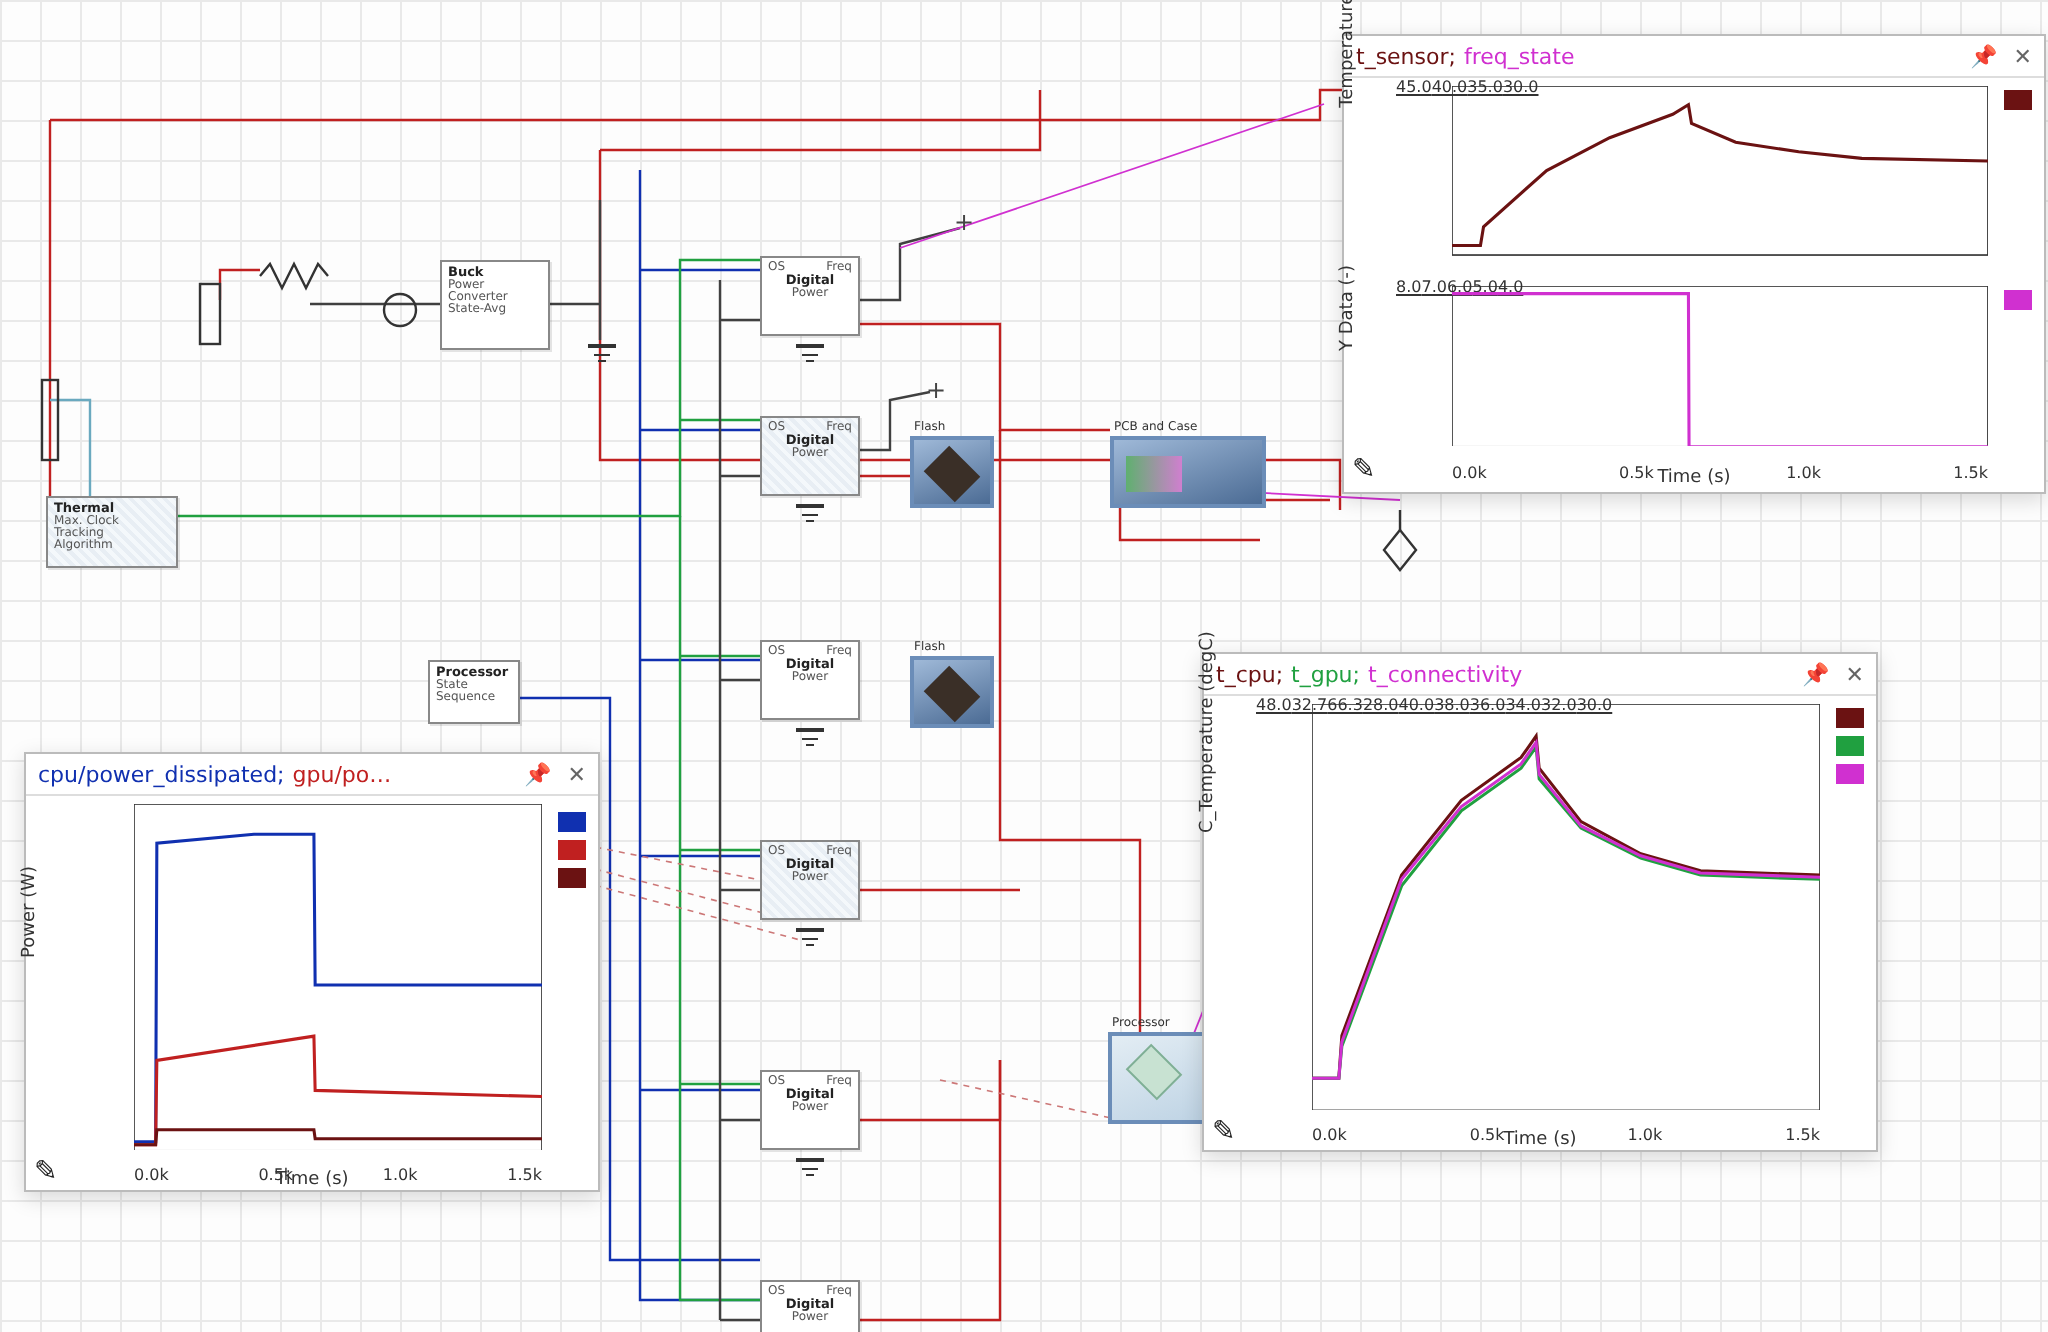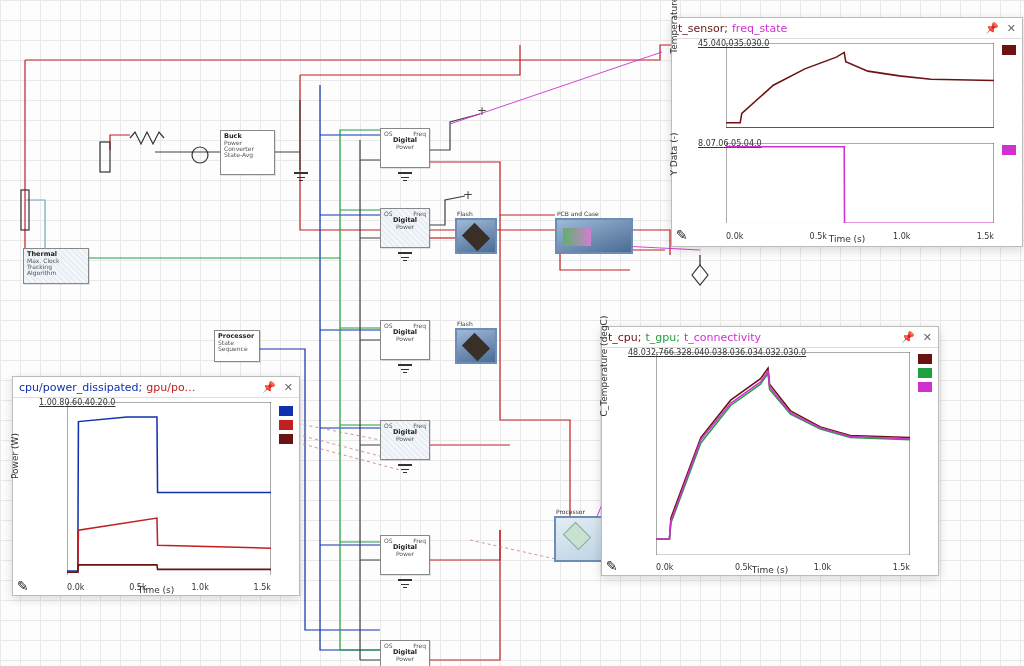--- a/index.html
+++ b/index.html
@@ -297,28 +297,20 @@
         <span style="color:#1030b0">cpu/power_dissipated;</span>
         <span style="color:#c02020">gpu/po…</span>
       </div>
       <div class="icons">
         <span>📌</span>
         <span>✕</span>
       </div>
     </div>
     <div class="plot-area" style="height:198px;">
       <div class="axis-label-y">Power (W)</div>
-      <div class="ticks-y" id="pd-yt">
-          <div>1.0</div>
-          <div>0.8</div>
-          <div>0.6</div>
-          <div>0.4</div>
-          <div>0.2</div>
-          <div>0.0</div>
-        </div>
       <svg class="chart-svg" viewBox="0 0 200 170" preserveAspectRatio="none">
         <rect x="0" y="0" width="200" height="170" fill="none" stroke="#333" stroke-width="0.8"></rect>
         <g id="pd-series">
             <path d="M0.0 165.6 L10.6 165.6 L11.2 19.2 L58.8 14.8 L88.2 14.8 L88.8 88.7 L200.0 88.7" stroke="#1030b0" fill="none" stroke-width="1.5"></path>
             <path d="M0.0 167.0 L10.6 167.0 L11.2 125.7 L88.2 113.8 L88.8 140.4 L200.0 143.4" stroke="#c02020" fill="none" stroke-width="1.5"></path>
             <path d="M0.0 167.0 L10.6 167.0 L11.2 159.7 L88.2 159.7 L88.8 164.1 L200.0 164.1" stroke="#6b1212" fill="none" stroke-width="1.5"></path>
           </g>
       </svg>
       <div class="legend-sw" style="top:8px;" id="pd-leg">
           <div style="background: rgb(16, 48, 176);"></div>

